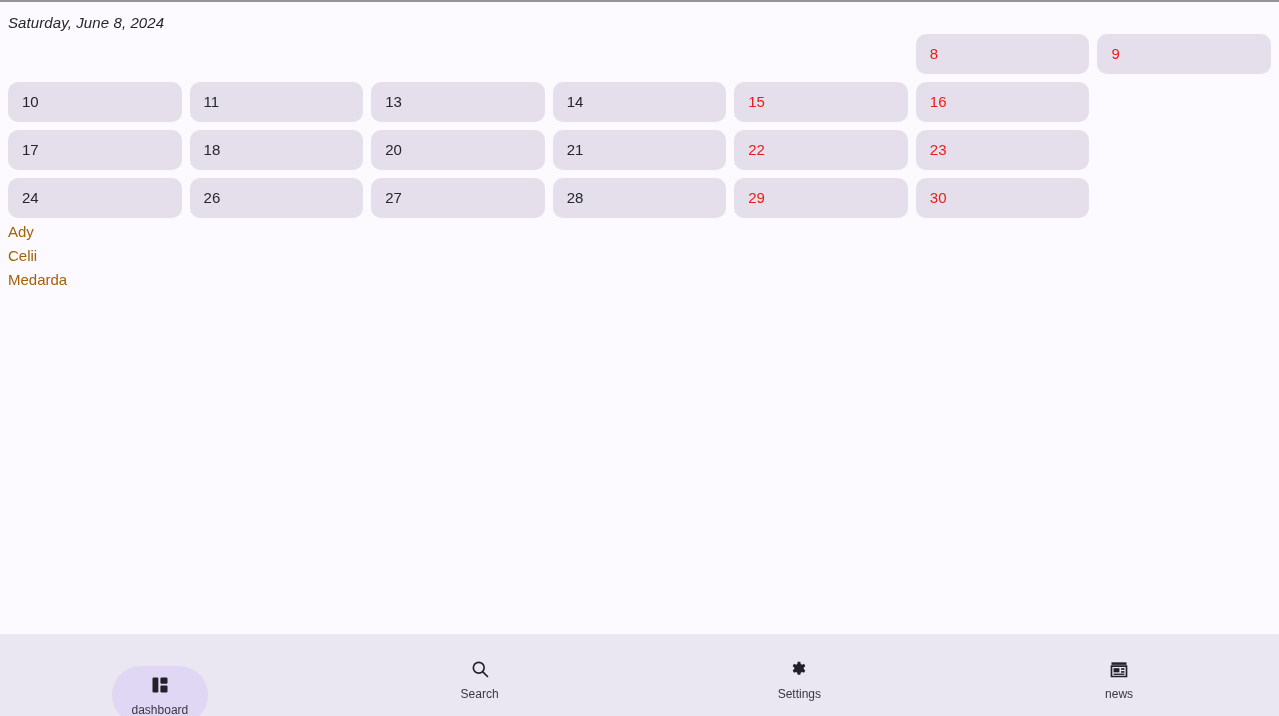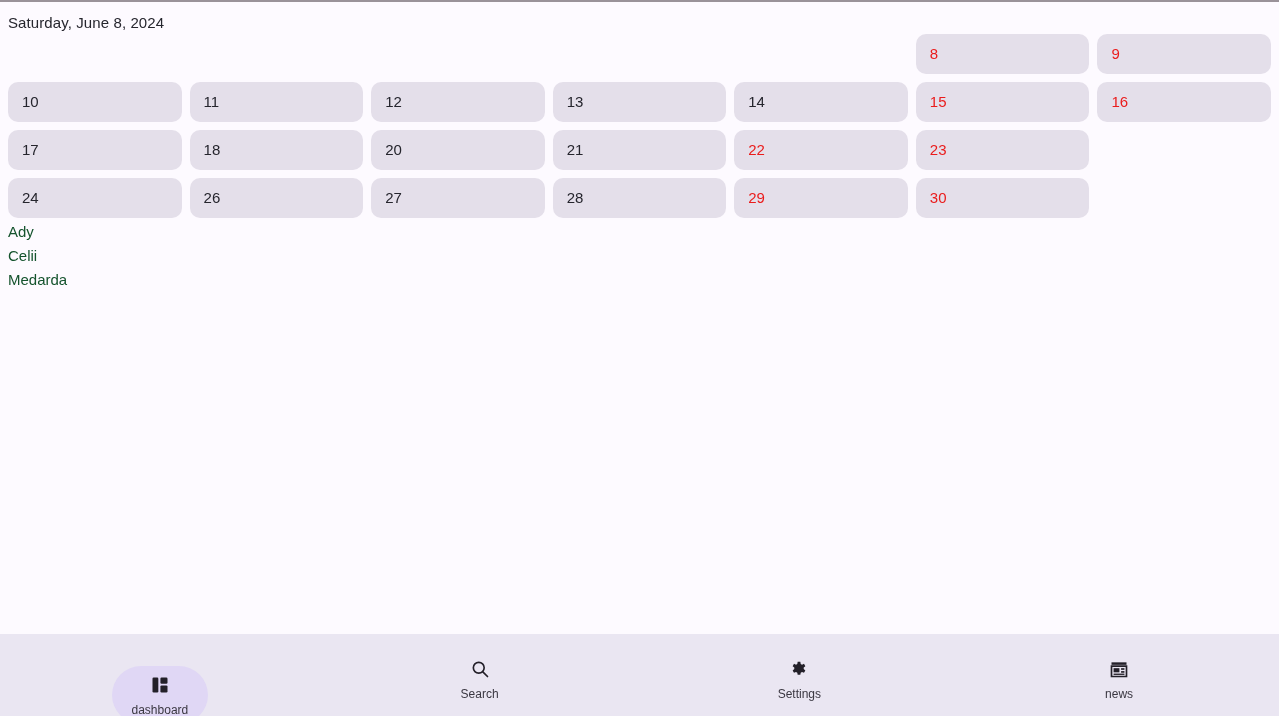--- a/index.html
+++ b/index.html
@@ -18,20 +18,21 @@
     position: relative;
   }
 
   
   .header-date {
     font-size: 15px;
     line-height: 19px;
     color: #26262e;
     padding: 11px 0 0 8px;
     letter-spacing: 0.1px;
+    font-style: italic;
   }
 
   
   .calendar {
     position: absolute;
     top: 32px;
     left: 0;
     width: 1279px;
   }
 
@@ -66,21 +67,21 @@
   
   .name-list {
     position: absolute;
     top: 218px;
     left: 8px;
   }
 
   .name-item {
     font-size: 15px;
     line-height: 24px;
-    color: #14532d;
+    color: #a16207;
   }
 
   
   .bottom-nav {
     position: absolute;
     left: 0;
     bottom: 0;
     width: 1279px;
     height: 82px;
     background: #eae6f2;
@@ -143,23 +144,20 @@
       </div>
     </div>
     <div class="cal-row">
       <div class="day-cell">
         <span>10</span>
       </div>
       <div class="day-cell">
         <span>11</span>
       </div>
       <div class="day-cell">
-        <span>12</span>
-      </div>
-      <div class="day-cell">
         <span>13</span>
       </div>
       <div class="day-cell">
         <span>14</span>
       </div>
       <div class="day-cell weekend">
         <span>15</span>
       </div>
       <div class="day-cell weekend">
         <span>16</span>

